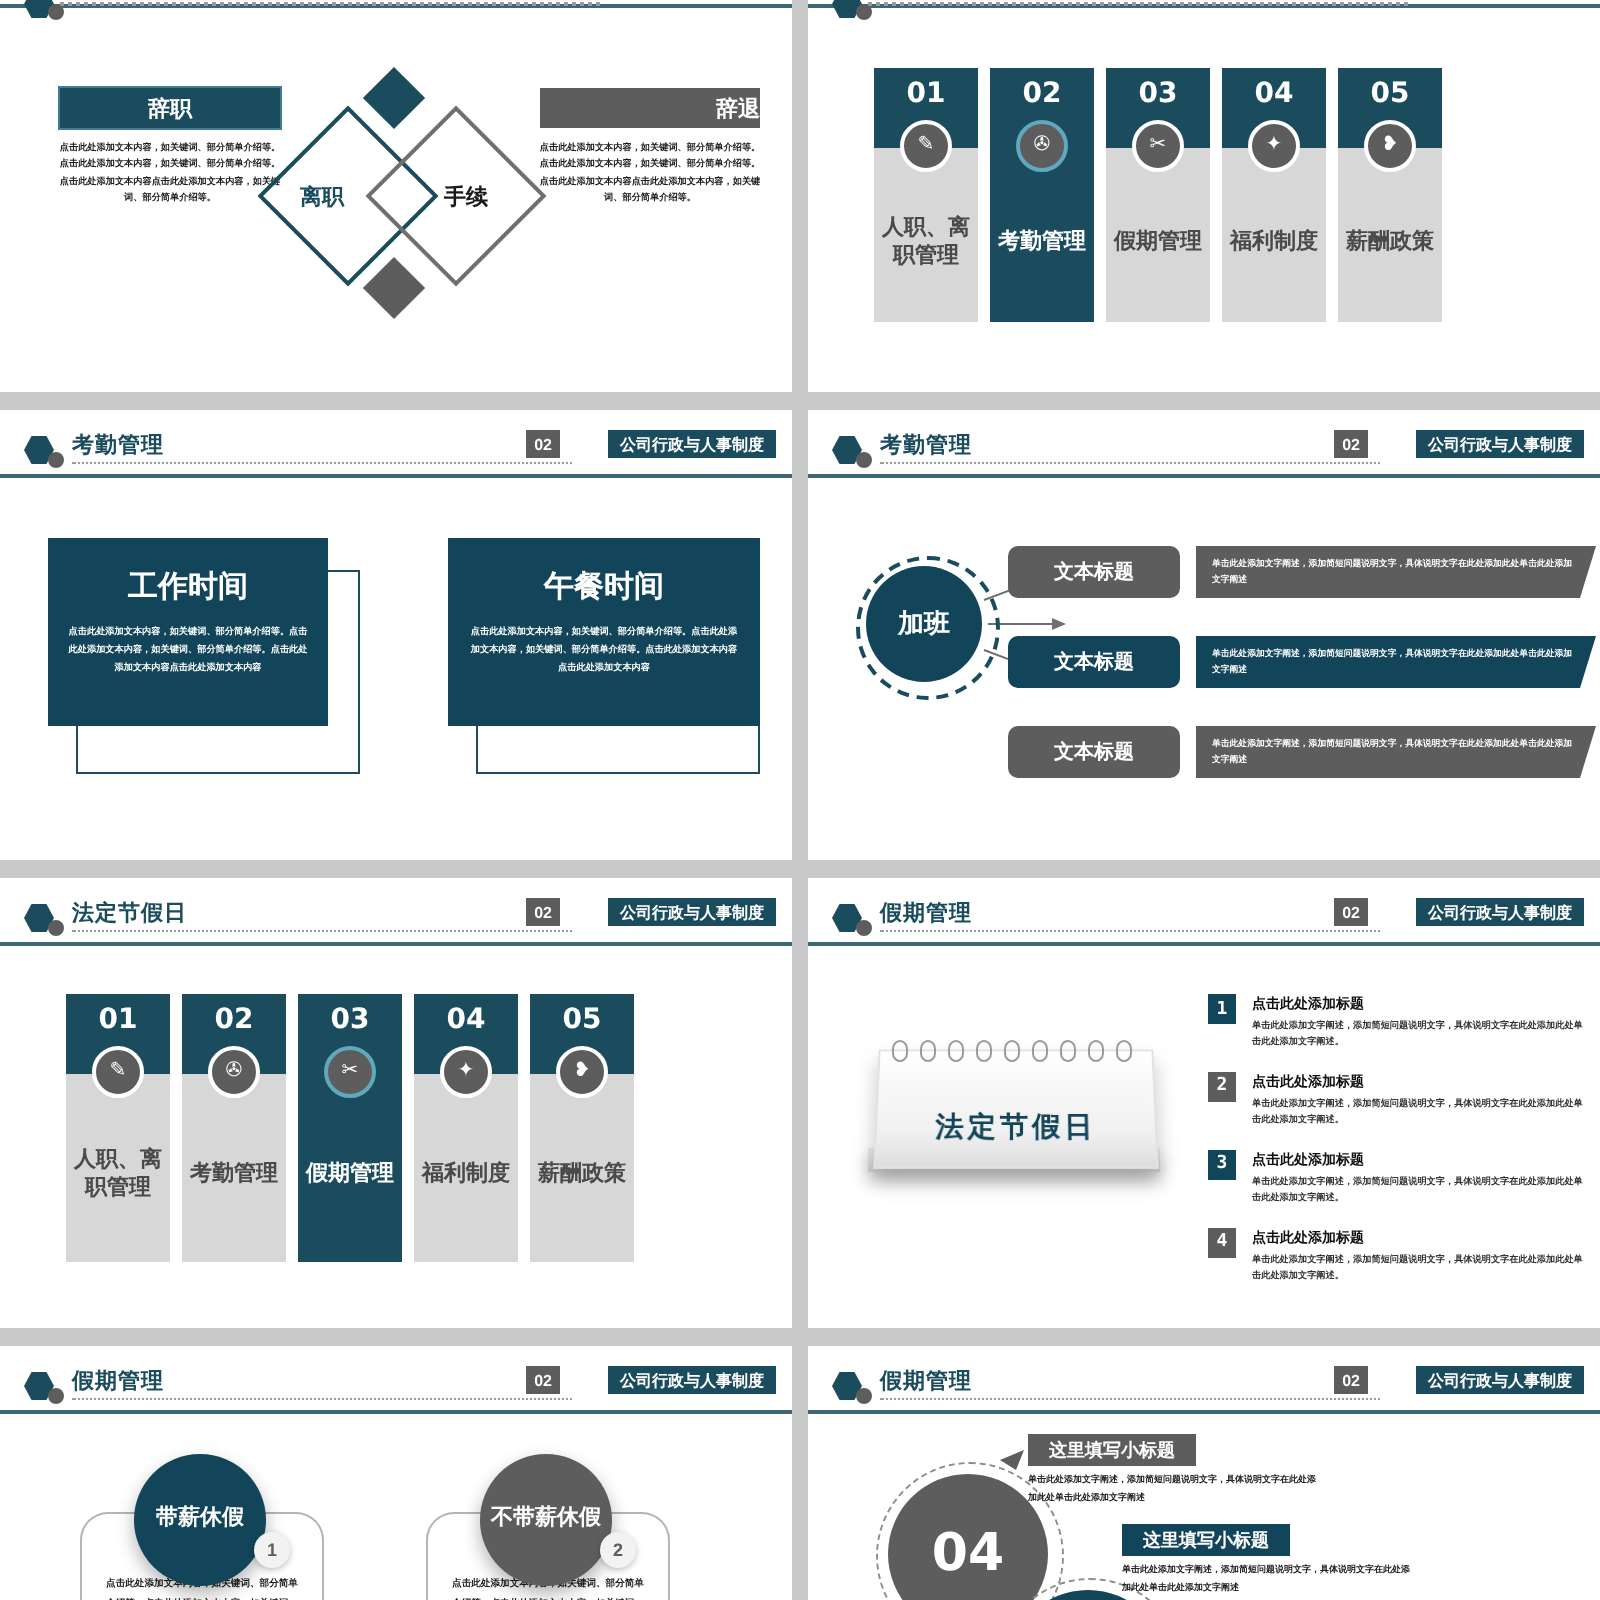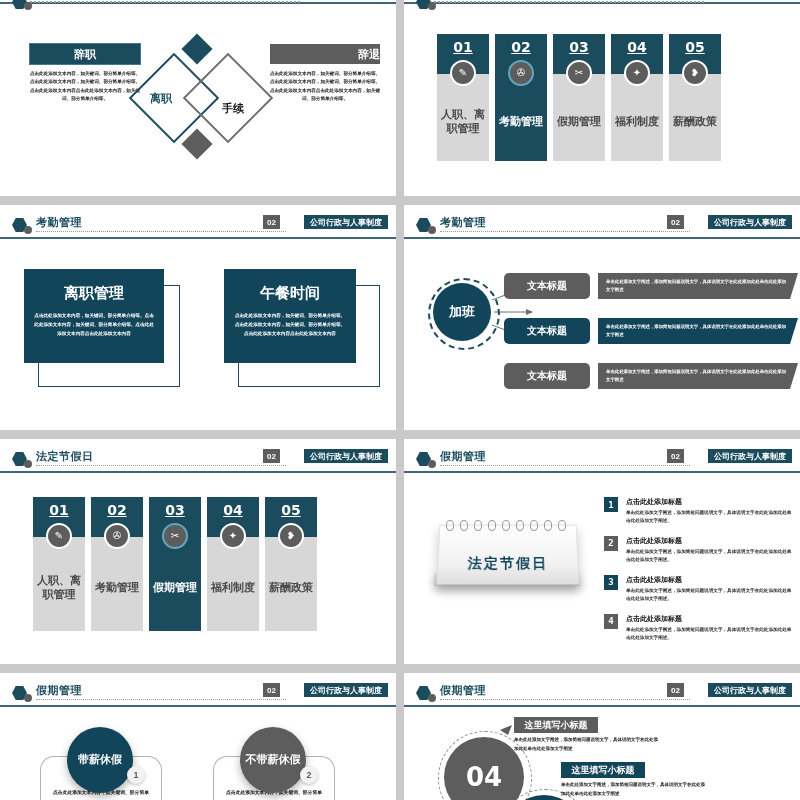--- a/index.html
+++ b/index.html
@@ -77,30 +77,30 @@
   .s1 .para.right{left:269px;}
   .dia{position:absolute;transform:rotate(45deg);}
   .dia.outline-teal{left:142px;top:66px;width:60px;height:60px;border:2px solid #1b4c5e;}
   .dia.outline-gray{left:196px;top:66px;width:60px;height:60px;border:2px solid #6f6f6f;}
   .dia.fill-teal{left:186px;top:38px;width:22px;height:22px;background:#1b4c5e;}
   .dia.fill-gray{left:186px;top:133px;width:22px;height:22px;background:#5d5d5d;}
   .dia-label{
     position:absolute;font-size:11px;font-weight:bold;color:#1b4c5e;
   }
   .dia-label.l{left:150px;top:91px;}
-  .dia-label.r{left:222px;top:101px;color:#1a1a1a;}
+  .dia-label.r{left:222px;top:91px;color:#1a1a1a;}
 
   
   .cards{position:absolute;display:flex;gap:6px;}
   .card{width:52px;display:flex;flex-direction:column;position:relative;}
   .card .top{
     height:40px;background:#1b4c5e;color:#fff;
     display:flex;align-items:flex-start;justify-content:center;
     padding-top:5px;box-sizing:border-box;
-    font-size:14px;font-weight:bold;font-family:"DejaVu Sans",sans-serif;text-decoration:underline;
+    font-size:14px;font-weight:bold;font-family:"DejaVu Sans",sans-serif;
   }
   .card .bot{
     background:#d7d7d7;color:#4a4a4a;flex:1;
     display:flex;align-items:center;justify-content:center;text-align:center;
     font-size:11px;font-weight:bold;line-height:1.25;padding:14px 2px 6px;
     box-sizing:border-box;
   }
   .card.active .bot{background:#1b4c5e;color:#fff;}
   .card .ico{
     position:absolute;left:50%;top:26px;transform:translateX(-50%);
@@ -311,26 +311,26 @@
       <div class="hdr-dash"></div>
       <div class="badge">
         <div class="badge-num">02</div>
         <div class="badge-txt">公司行政与人事制度</div>
       </div>
     </div>
     <div class="hdr-rule" style="top:32px;"></div>
 
     <div class="box-shadow-frame" style="left:38px;top:80px;width:140px;height:100px;"></div>
     <div class="bigbox" style="left:24px;top:64px;width:140px;height:94px;">
-      <div class="t">离职管理</div>
+      <div class="t">工作时间</div>
       <div class="p">点击此处添加文本内容，如关键词、部分简单介绍等。点击此处添加文本内容，如关键词、部分简单介绍等。点击此处添加文本内容点击此处添加文本内容</div>
     </div>
 
     <div class="box-shadow-frame" style="left:238px;top:80px;width:140px;height:100px;"></div>
-    <div class="bigbox" style="left:224px;top:64px;width:132px;height:94px;">
+    <div class="bigbox" style="left:224px;top:64px;width:156px;height:94px;">
       <div class="t">午餐时间</div>
       <div class="p">点击此处添加文本内容，如关键词、部分简单介绍等。点击此处添加文本内容，如关键词、部分简单介绍等。点击此处添加文本内容点击此处添加文本内容</div>
     </div>
   </div>
 
   <div class="slide">
     <div class="hdr">
       <div class="hex"></div>
       <div class="hexdot"></div>
       <div class="hdr-title">考勤管理</div>

